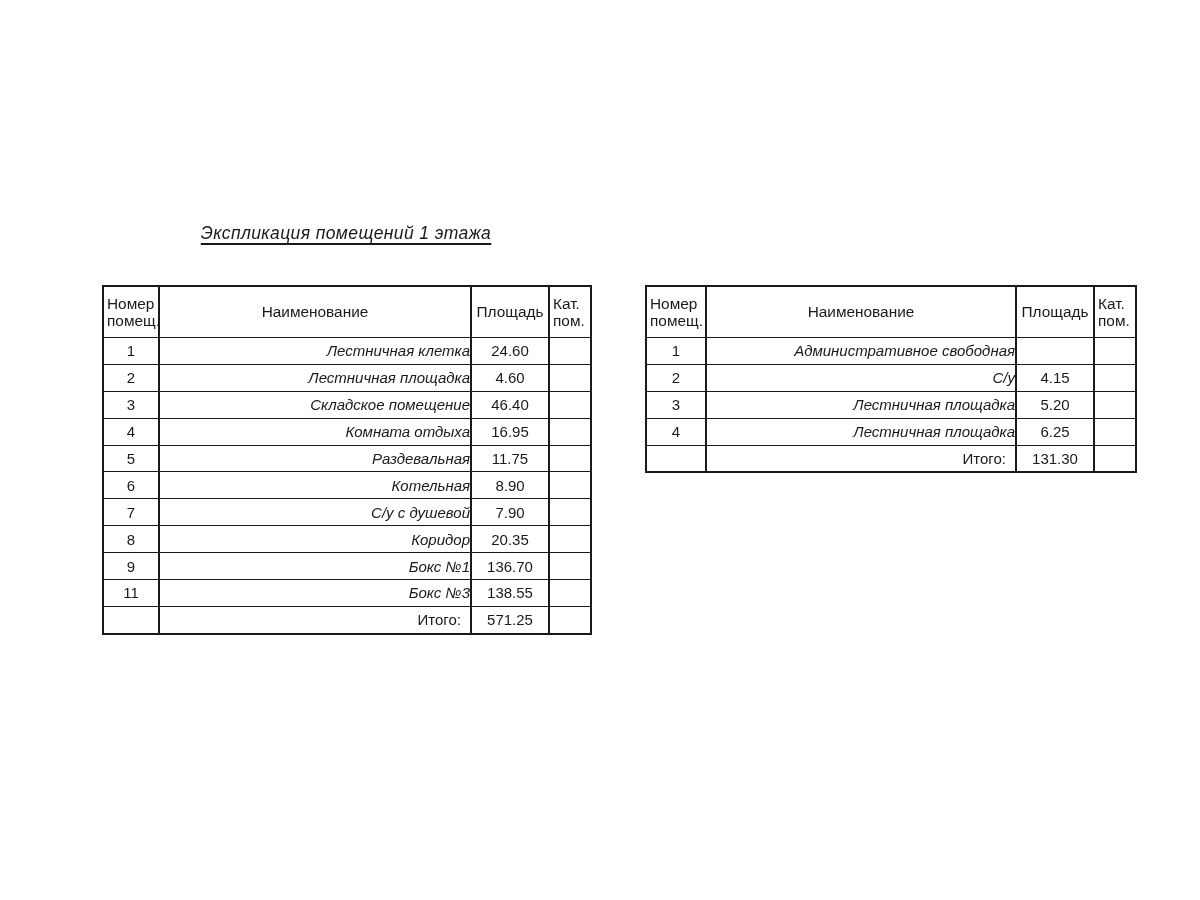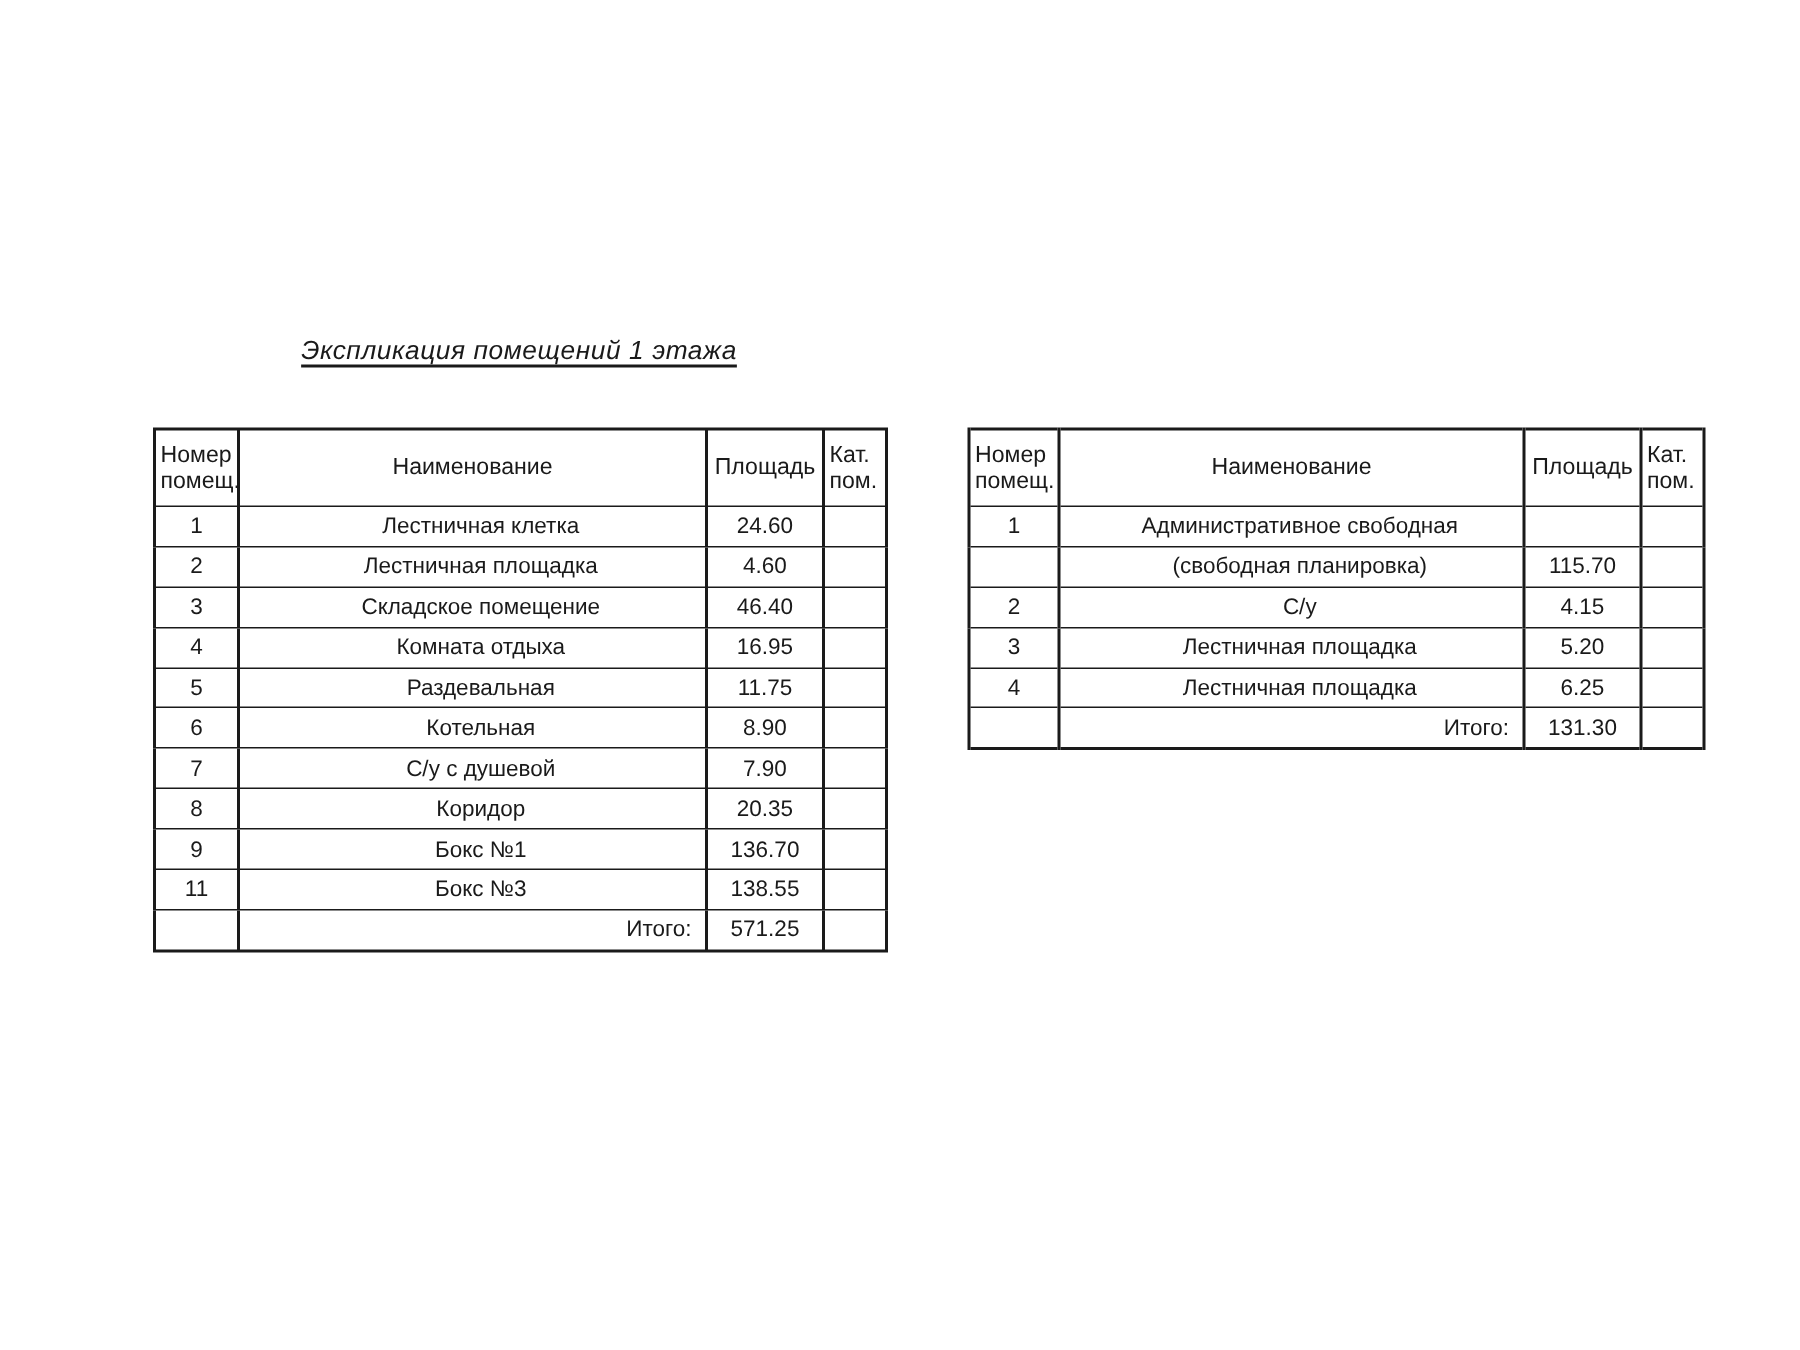--- a/index.html
+++ b/index.html
@@ -52,21 +52,21 @@
   }
   td{
     height:25.9px;
     font-size:15px;
     vertical-align:middle;
     padding:0;
   }
   .h-num,.h-cat{text-align:left;padding-left:3px;white-space:pre;}
   .h-name,.h-area{text-align:center;}
   .c-num,.c-area{text-align:center;}
-  .c-name{text-align:center;padding-left:11px;}
+  .c-name{text-align:right;padding-left:11px;font-style:italic;}
   .c-total{text-align:right;padding-right:9px;padding-left:0;}
 </style>
 </head>
 <body>
 
 <div class="sheet">
 
   <div class="expl-title t1-title">Экспликация помещений 1 этажа</div>
 
   <table class="expl-table t1">
@@ -175,26 +175,20 @@
       </tr>
     </thead>
     <tbody>
         <tr>
           <td class="c-num">1</td>
           <td class="c-name">Административное свободная</td>
           <td class="c-area"></td>
           <td class="c-cat"></td>
         </tr>
         <tr>
-          <td class="c-num"></td>
-          <td class="c-name">(свободная планировка)</td>
-          <td class="c-area">115.70</td>
-          <td class="c-cat"></td>
-        </tr>
-        <tr>
           <td class="c-num">2</td>
           <td class="c-name">С/у</td>
           <td class="c-area">4.15</td>
           <td class="c-cat"></td>
         </tr>
         <tr>
           <td class="c-num">3</td>
           <td class="c-name">Лестничная площадка</td>
           <td class="c-area">5.20</td>
           <td class="c-cat"></td>

